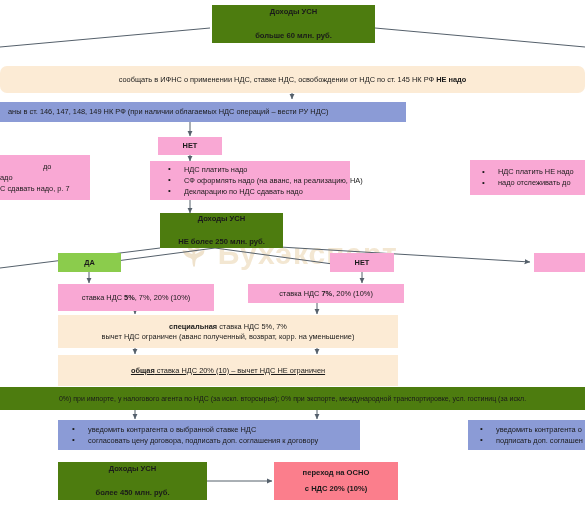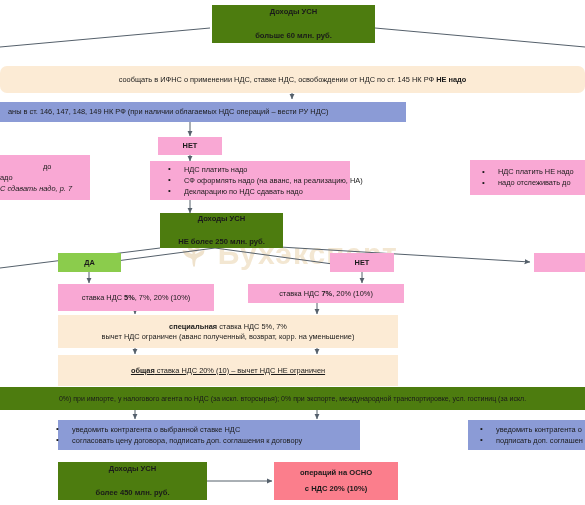--- a/index.html
+++ b/index.html
@@ -155,21 +155,21 @@
   </div>
 
   <div class="box blue" style="left:-14px; top:102px; width:420px; height:20px; padding-left:14px;" data-name="node-articles">
     <span class="onebar" data-name="articles-text">аны в ст. 146, 147, 148, 149 НК РФ (при наличии облагаемых НДС операций – вести РУ НДС)</span>
   </div>
 
   <div class="box peach" style="left:-20px; top:155px; width:110px; height:45px; padding-left:20px;" data-name="node-left-clipped">
     <ul class="bullets" style="padding-left:0px;" data-name="left-clipped-list">
       <li style="list-style:none;padding-left:43px;" data-name="list-item">до</li>
       <li style="list-style:none;" data-name="list-item">адо</li>
-      <li style="list-style:none;font-style:italic;" data-name="list-item">С сдавать надо, р. 7</li>
+      <li style="list-style:none;" data-name="list-item">С сдавать надо, р. 7</li>
     </ul>
   </div>
   <style>
     [data-name="left-clipped-list"] li:before { content: none; }
   </style>
 
   <div class="box center peach" style="left:158px; top:137px; width:64px; height:18px;" data-name="node-net-top">
     <span class="b" data-name="net-top-label">НЕТ</span>
   </div>
 
@@ -218,36 +218,36 @@
 
   <div class="box center cream" style="left:58px; top:355px; width:340px; height:31px;text-decoration:underline;" data-name="node-general-rate">
     <div class="onebar"><span class="b" data-name="general-rate-bold">общая</span><span data-name="general-rate-rest"> ставка НДС 20% (10) – вычет НДС НЕ ограничен</span></div>
   </div>
 
   <div class="box center orange" style="left:0px; top:387px; width:585px; height:23px;" data-name="node-import-export">
     <div class="onebar" style="font-size:7.0px;" data-name="import-export-text">0%) при импорте, у налогового агента по НДС (за искл. вторсырья); 0% при экспорте, международной транспортировке, усл. гостиниц (за искл.</div>
   </div>
 
   <div class="box blue" style="left:58px; top:420px; width:302px; height:30px;" data-name="node-notify-left">
-    <ul class="bullets" style="padding-left:14px;" data-name="notify-left-list">
+    <ul class="bullets" style="padding-left:30px;" data-name="notify-left-list">
       <li data-name="list-item">уведомить контрагента о выбранной ставке НДС</li>
       <li data-name="list-item">согласовать цену договора, подписать доп. соглашения к договору</li>
     </ul>
   </div>
 
   <div class="box blue" style="left:468px; top:420px; width:130px; height:30px;" data-name="node-notify-right">
     <ul class="bullets" style="padding-left:28px;" data-name="notify-right-list">
       <li data-name="list-item">уведомить контрагента о</li>
       <li data-name="list-item">подписать доп. соглашен</li>
     </ul>
   </div>
 
   <div class="box center orange" style="left:58px; top:462px; width:149px; height:38px;" data-name="node-income-450">
     <span class="title-line" data-name="income-450-line1">Доходы УСН</span>
     <span class="sub-line"><span data-name="income-450-prefix">более </span><span data-name="income-450-number">450</span><span data-name="income-450-suffix"> млн. руб.</span></span>
   </div>
 
   <div class="box center rose" style="left:274px; top:462px; width:124px; height:38px;" data-name="node-osno">
-    <span class="title-line" data-name="osno-line1">операций на ОСНО</span>
+    <span class="title-line" data-name="osno-line1">переход на ОСНО</span>
     <span class="sub-line" data-name="osno-line2">с НДС 20% (10%)</span>
   </div>
 
 </div>
 
 </body></html>

